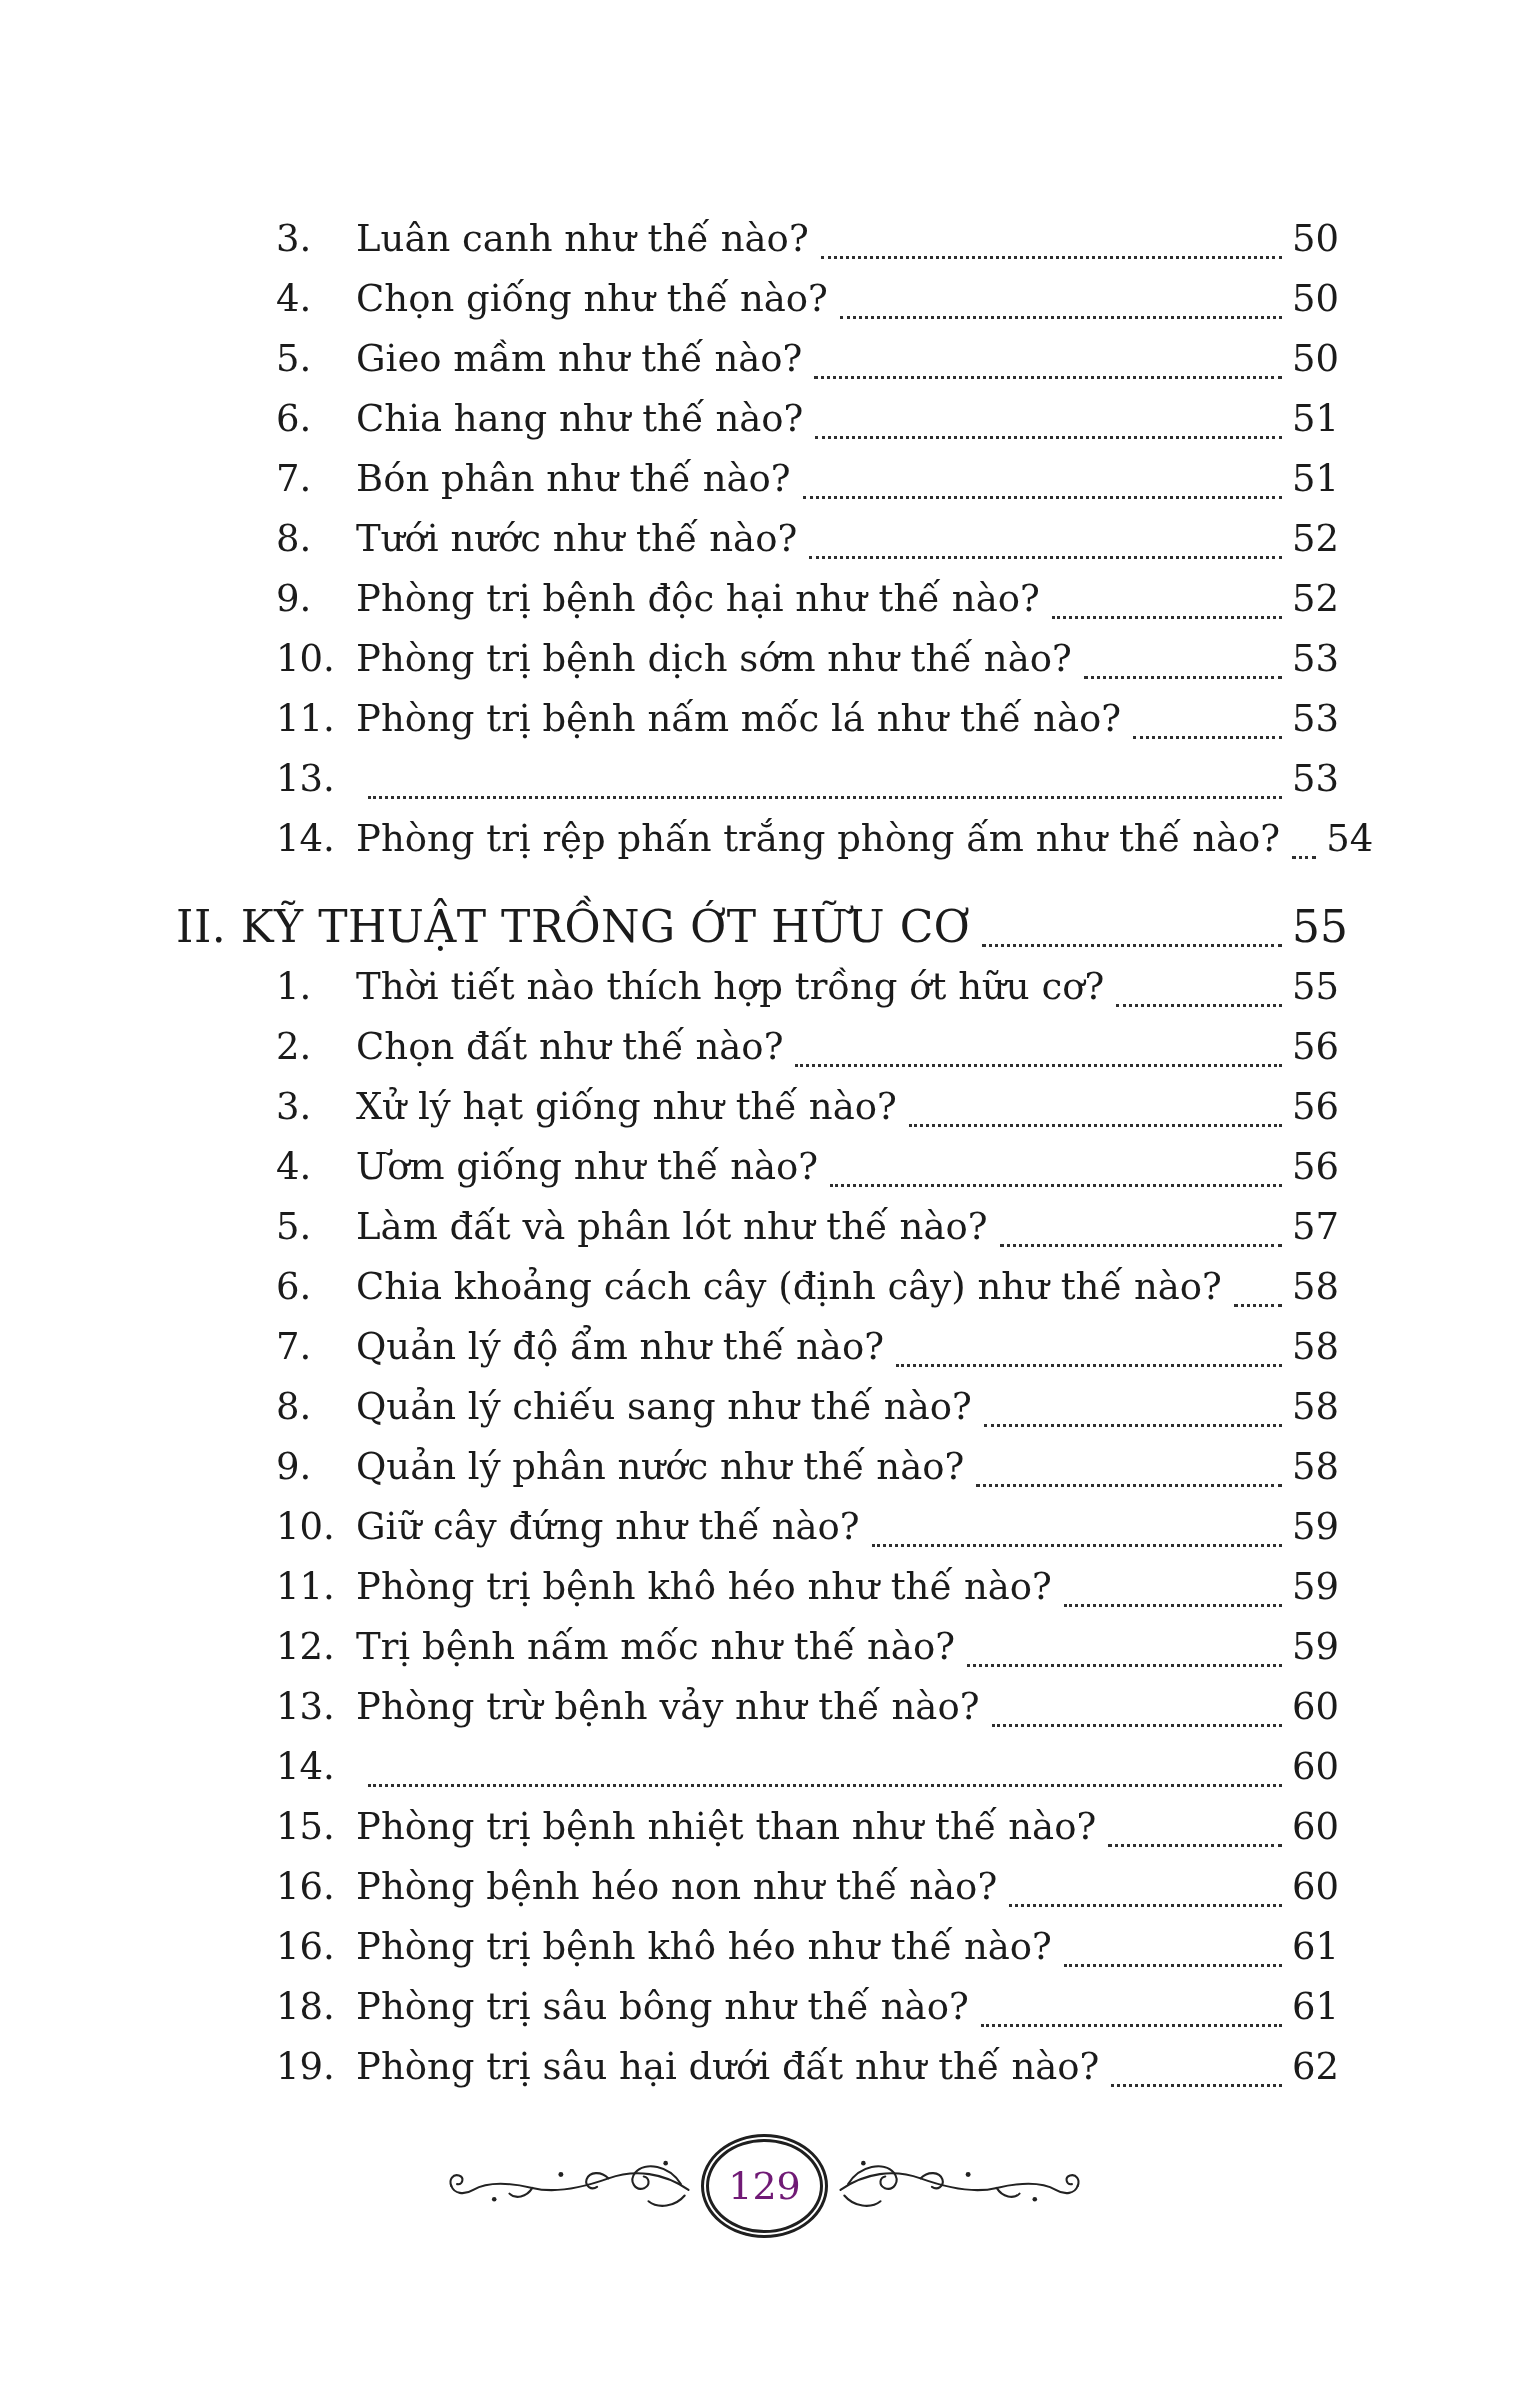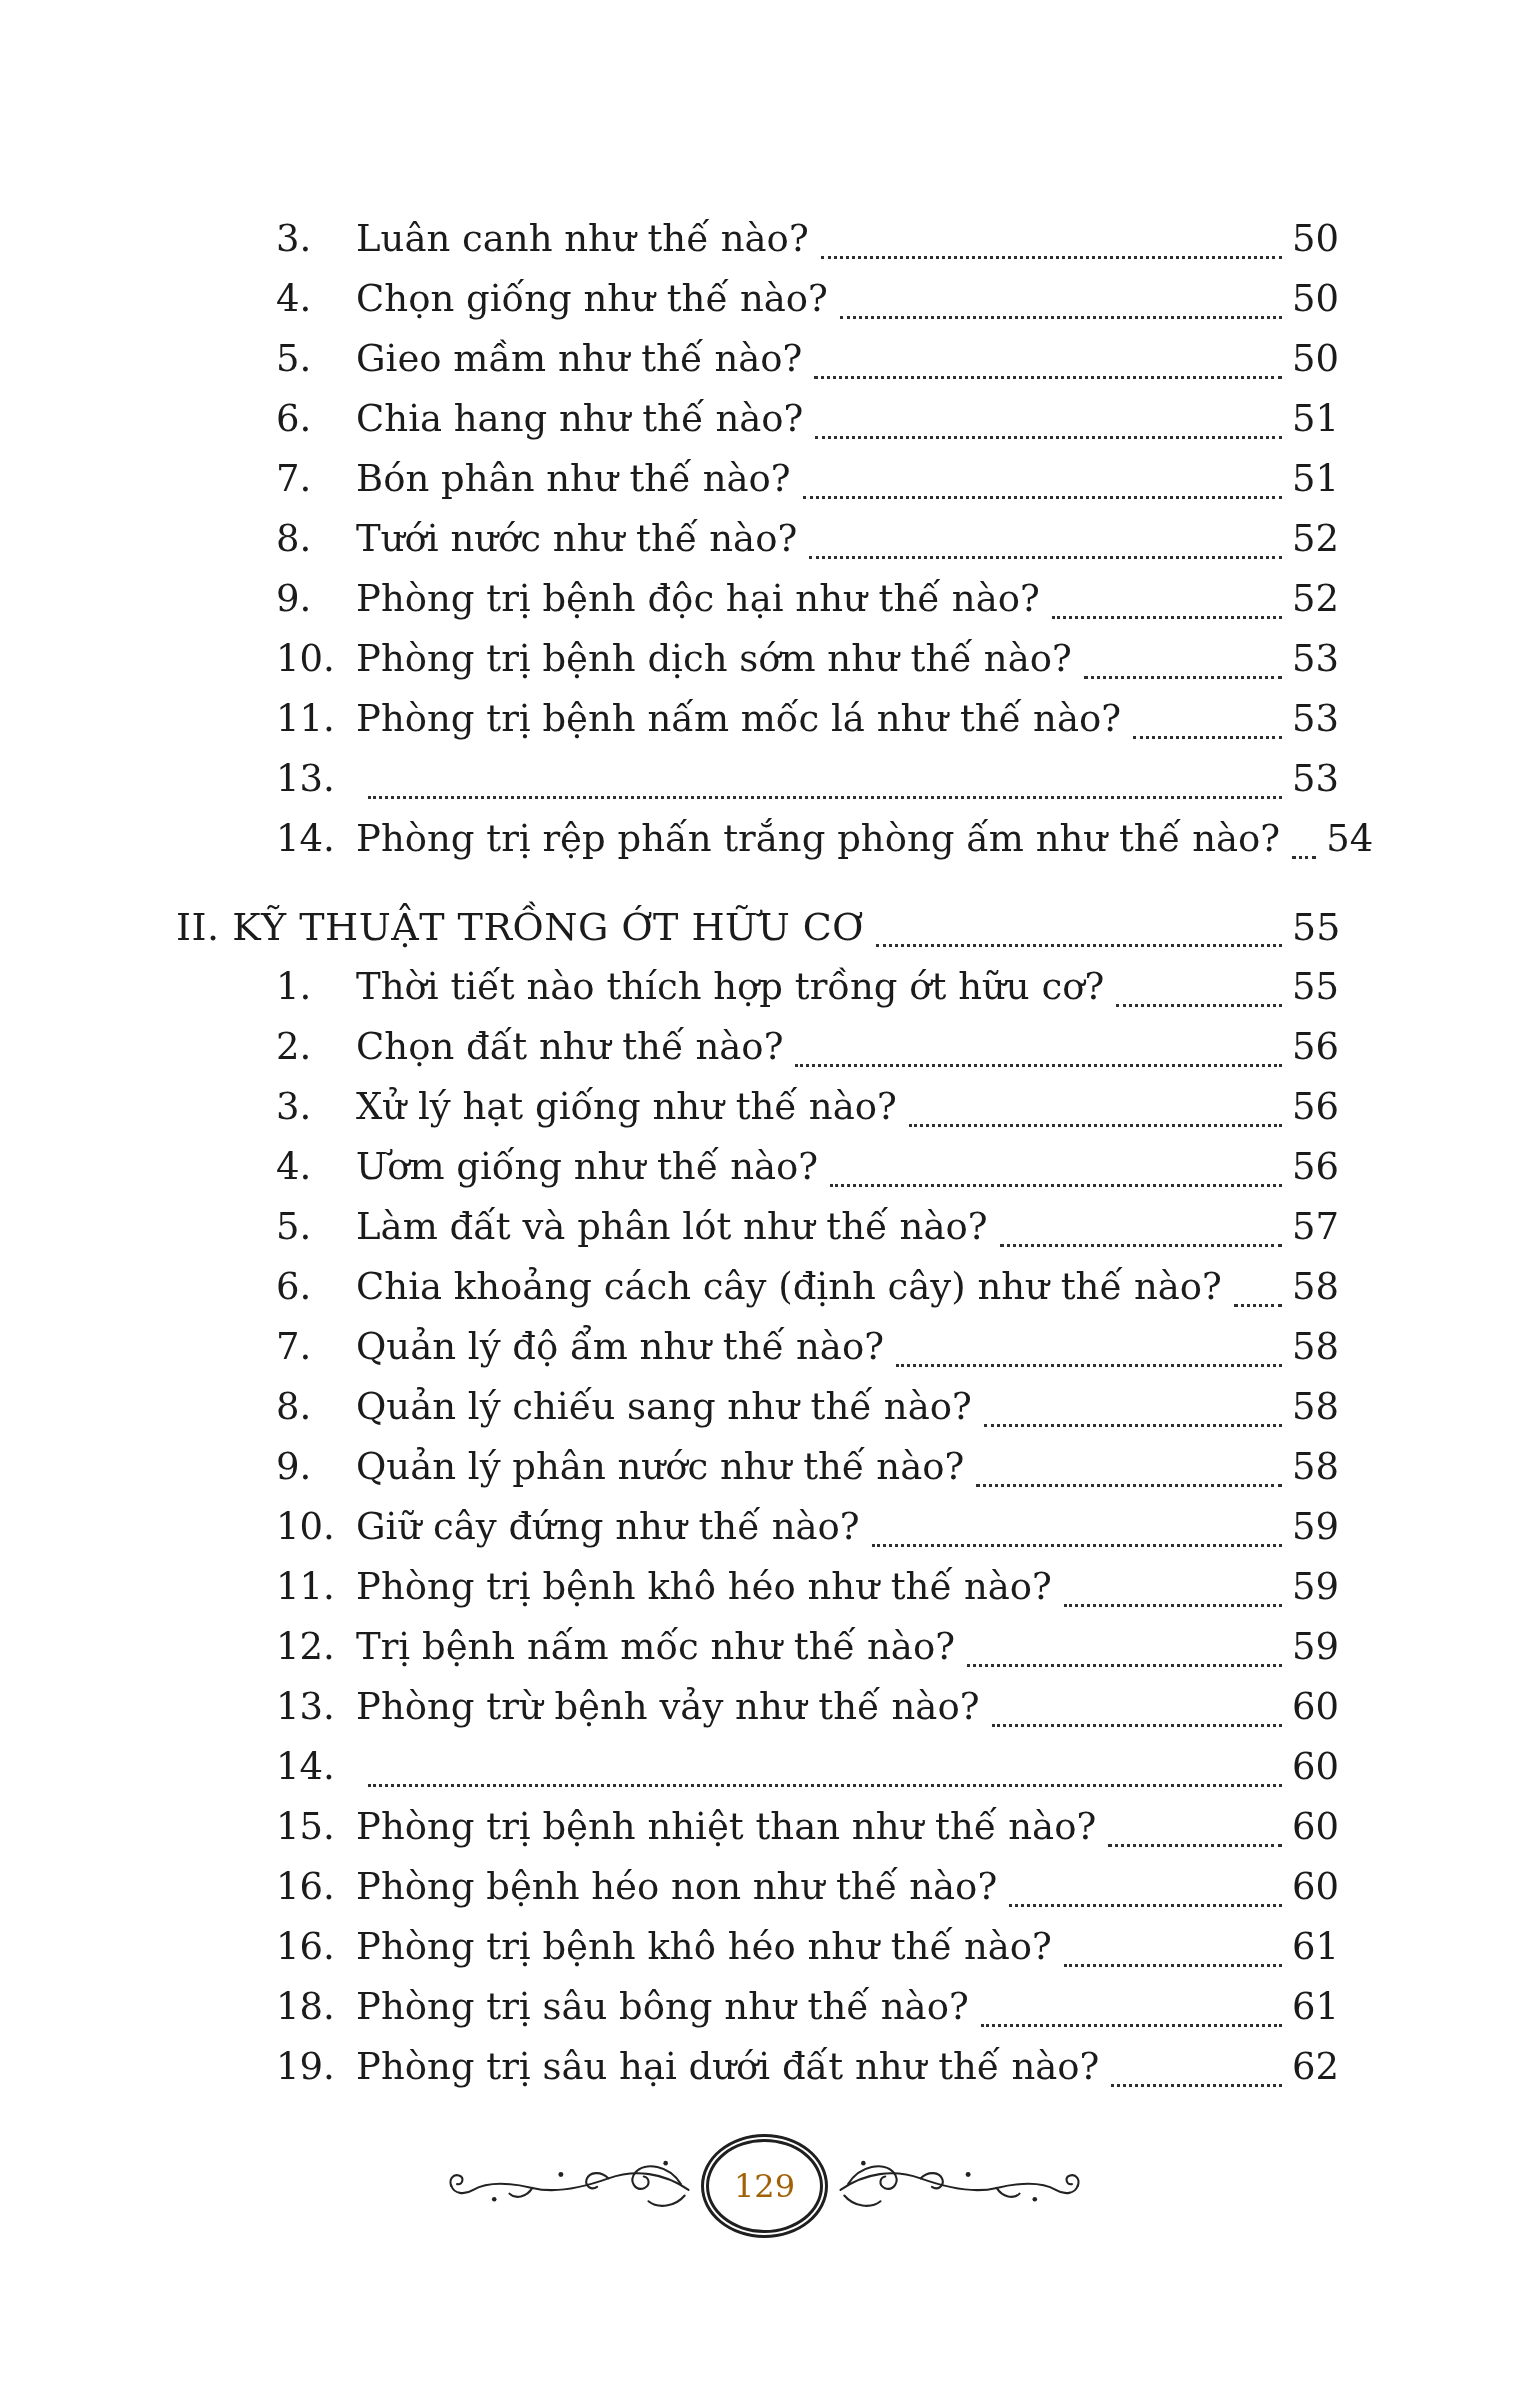--- a/index.html
+++ b/index.html
@@ -48,21 +48,21 @@
     margin: 0 10px 0 12px;
     height: 47px;
     border-bottom: 3px dotted #2e2e2e;
   }
   .toc-row .pg {
     flex: none;
     min-width: 56px;
   }
   .toc-row.section {
     margin-top: 28px;
-    font-size: 38px;
+    font-size: 44px;
   }
   .toc-row.section .title {
     letter-spacing: 0.5px;
   }
   .footer-ornament {
     position: absolute;
     left: 0;
     top: 2134px;
     width: 1529px;
     display: flex;
@@ -80,23 +80,23 @@
     height: 88px;
     border: 8px double #1f1f1f;
     border-radius: 50%;
     display: flex;
     align-items: center;
     justify-content: center;
     margin: 0 8px;
     background: #ffffff;
   }
   .page-oval span {
-    font-size: 32px;
+    font-size: 38px;
     line-height: 1;
-    color: #a16207;
+    color: #701a75;
   }
 </style>
 </head>
 <body>
 
 <div class="page">
 
   <div class="toc" id="toc">
       <div class="toc-row">
         <span class="num">3.</span>

